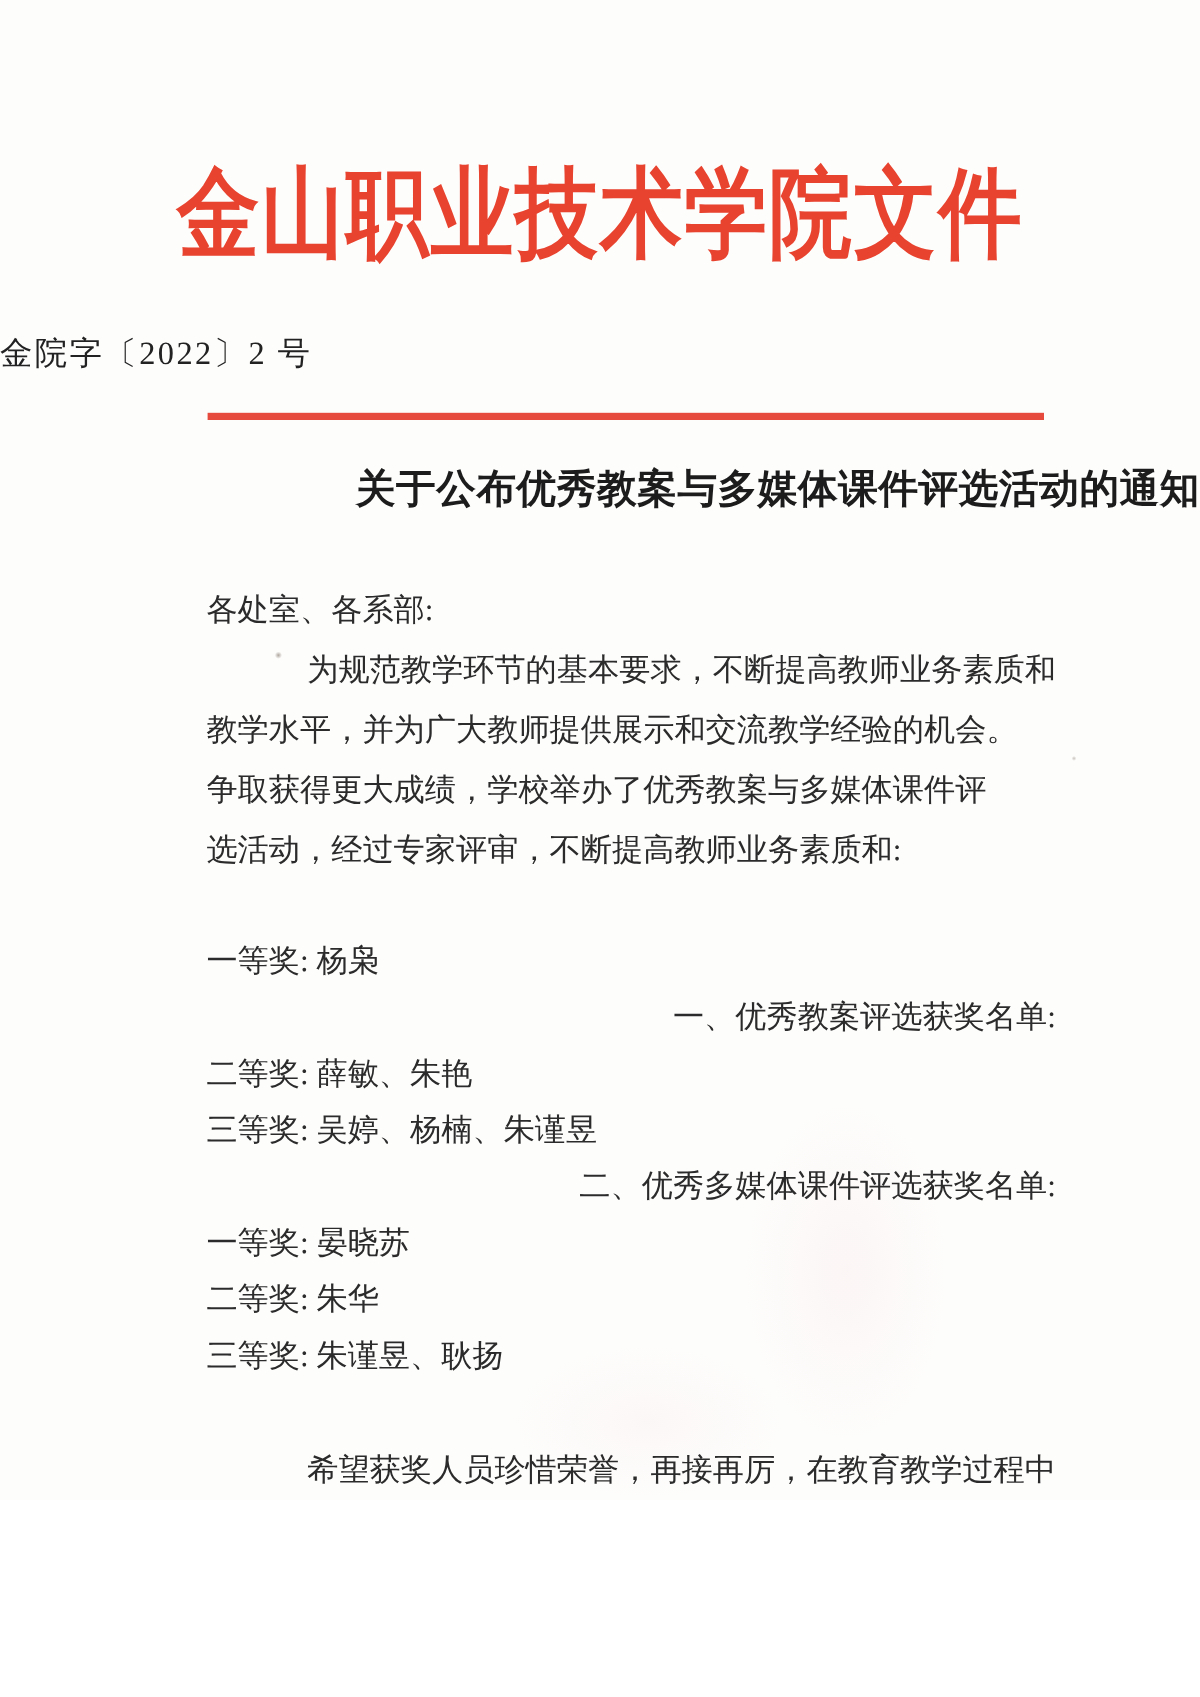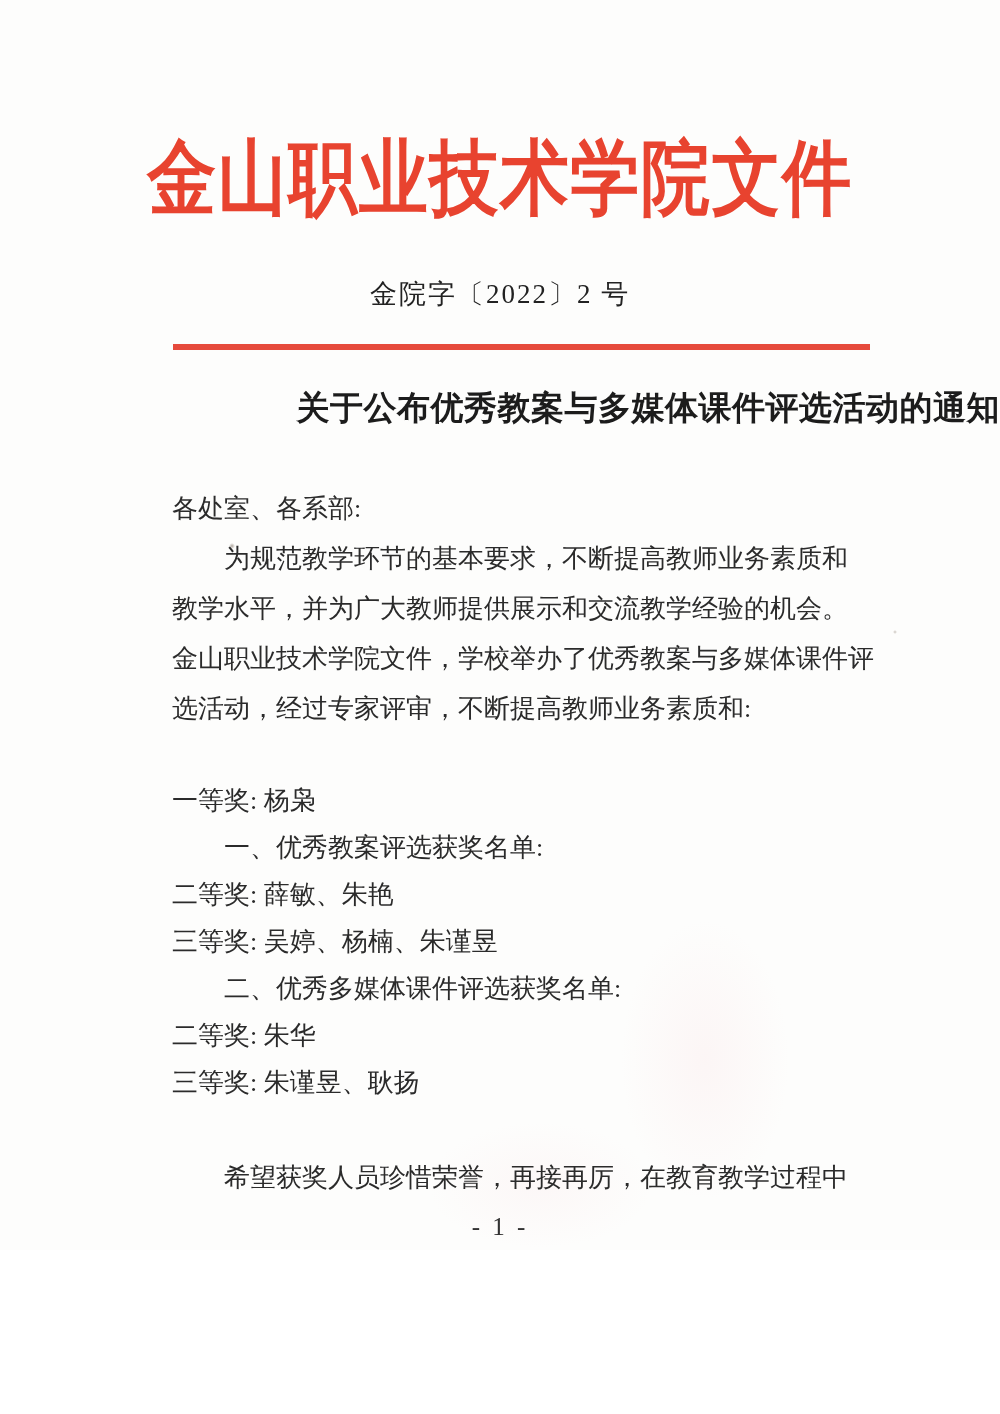--- a/index.html
+++ b/index.html
@@ -33,21 +33,20 @@
     line-height: 94px;
     font-weight: bold;
     letter-spacing: 2px;
     white-space: nowrap;
     color: var(--header-red, #e8432f);
     transform: scaleX(0.84);
     transform-origin: 50% 50%;
   }
   .doc-number {
     margin-top: 52px;
-    text-align: center;
     font-size: 27px;
     line-height: 32px;
     letter-spacing: 2px;
     color: #222;
   }
   .red-rule {
     margin: 34px 0 0 173px;
     width: 697px;
     height: 6px;
     background: var(--rule-red, #e64a3c);
@@ -63,21 +62,21 @@
   }
   .content {
     margin-left: 172px;
     width: 708px;
     font-size: 26px;
   }
   .line {
     line-height: 50px;
     white-space: nowrap;
   }
-  .indent { text-indent: 2em; }
+  .indent { text-indent: 2em; text-align: right; }
   .body-block { margin-top: 54px; }
   .award-block { margin-top: 43px; }
   .award-block .line { line-height: 47px; }
   .closing-block { margin-top: 47px; }
   .page-number {
     margin-top: 9px;
     text-align: center;
     font-size: 25px;
     line-height: 30px;
     letter-spacing: 3px;
@@ -98,32 +97,33 @@
   <div class="notice-title">关于公布优秀教案与多媒体课件评选活动的通知</div>
 
   <div class="content">
 
     <div class="body-block">
       <div class="line">各处室、各系部:</div>
       <div>
 
       <div class="line indent">为规范教学环节的基本要求，不断提高教师业务素质和</div>
           <div class="line">教学水平，并为广大教师提供展示和交流教学经验的机会。</div>
-          <div class="line">金山职业技术学院文件，学校举办了优秀教案与多媒体课件评</div>
+          <div class="line">争取获得更大成绩，学校举办了优秀教案与多媒体课件评</div>
           <div class="line">选活动，经过专家评审，不断提高教师业务素质和:</div>
         </div>
     </div>
 
     <div class="award-block">
 
     <div class="line">一等奖: 杨枭</div>
         <div class="line indent">一、优秀教案评选获奖名单:</div>
         <div class="line">二等奖: 薛敏、朱艳</div>
         <div class="line">三等奖: 吴婷、杨楠、朱谨昱</div>
         <div class="line indent">二、优秀多媒体课件评选获奖名单:</div>
+        <div class="line">一等奖: 晏晓苏</div>
         <div class="line">二等奖: 朱华</div>
         <div class="line">三等奖: 朱谨昱、耿扬</div>
       </div>
 
     <div class="closing-block">
 
     <div class="line indent">希望获奖人员珍惜荣誉，再接再厉，在教育教学过程中</div>
       </div>
 
   </div>

